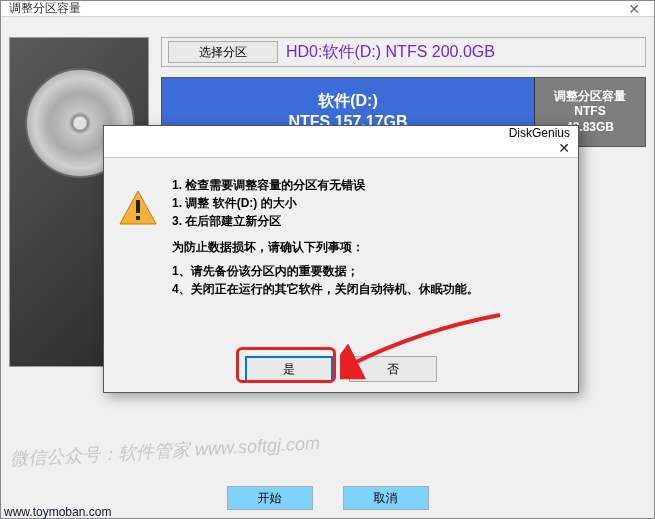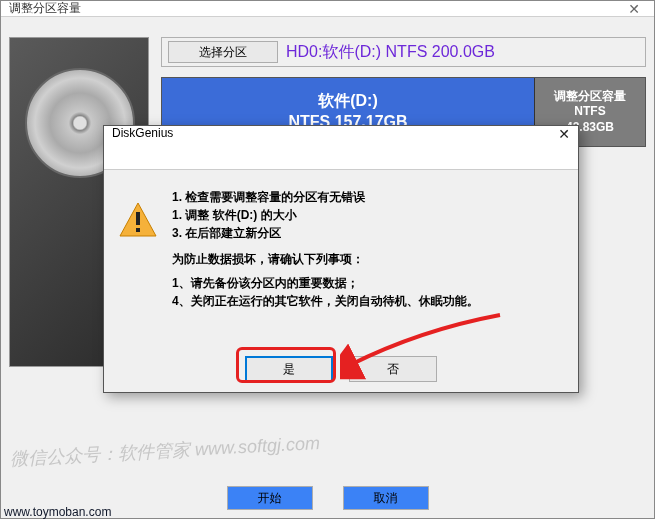--- a/index.html
+++ b/index.html
@@ -149,45 +149,46 @@
     left: 0;
     right: 0;
     bottom: 8px;
     display: flex;
     justify-content: center;
     gap: 30px;
   }
   .std-btn {
     width: 86px;
     height: 24px;
-    background: #3b82f6;
+    background: #7dd3fc;
     border: 1px solid #adadad;
     cursor: pointer;
     font-size: 12px;
     margin-top: 12px;
   }
   
   .dialog {
     position: absolute;
     left: 103px;
     top: 125px;
     width: 476px;
     height: 268px;
     background: #f0f0f0;
     border: 1px solid #555;
     box-shadow: 4px 4px 12px rgba(0,0,0,0.35);
   }
   .dialog-title {
-    height: 44px;
+    height: 32px;
     background: #fff;
     border-bottom: 1px solid #ccc;
     display: flex;
-    align-items: flex-start;
+    align-items: flex-end;
     padding: 0 8px;
     font-size: 12px;
+    flex-direction: column;
   }
   .dialog-title .close {
     margin-left: auto;
     font-size: 14px;
     color: #222;
     cursor: pointer;
   }
   .dialog-body {
     display: flex;
     padding: 12px 14px 0 14px;

